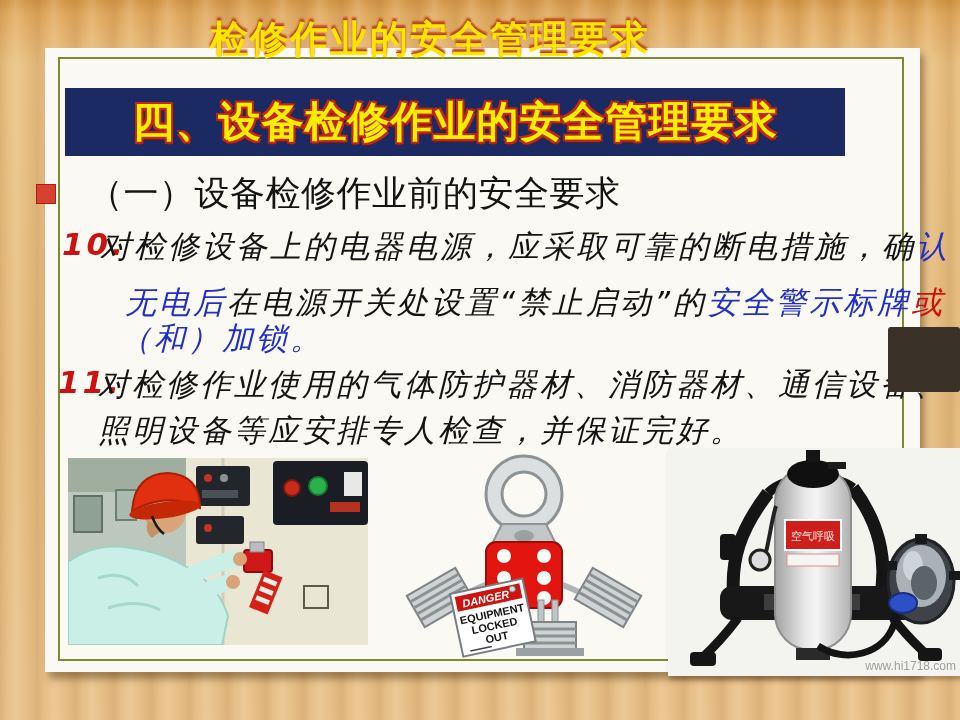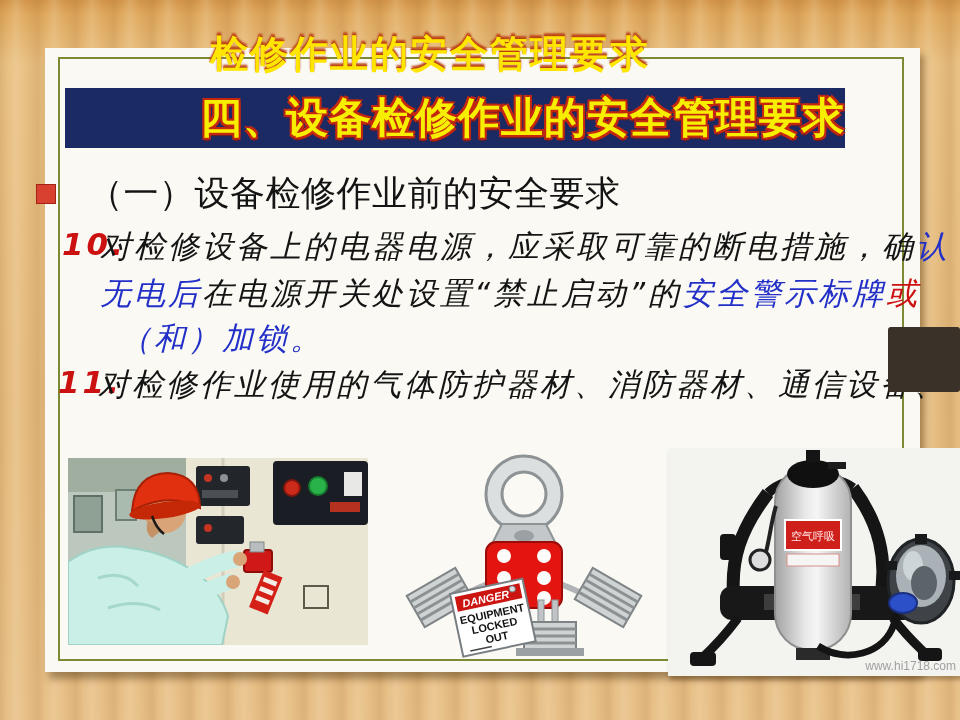--- a/index.html
+++ b/index.html
@@ -5,41 +5,41 @@
   html,body{margin:0;padding:0;}
   body{font-family:"Liberation Sans", sans-serif;}
   .stage{position:relative;width:960px;height:720px;overflow:hidden;
     background:
       repeating-linear-gradient(90deg, rgba(150,95,35,0.14) 0px, rgba(150,95,35,0) 7px, rgba(255,238,205,0.18) 16px, rgba(150,95,35,0) 26px, rgba(150,95,35,0.14) 38px),
       linear-gradient(180deg,#d2954a 0%,#dfa95f 2%,#e8c083 9%,#e4ba7e 55%,#e7c088 100%);}
   
   .top-title{position:absolute;left:110px;top:14px;width:640px;text-align:center;
     font-size:38px;font-weight:bold;letter-spacing:2px;color:#ffe600;z-index:3;
     text-shadow:0 -3px 2px rgba(186,62,18,0.95), 0 -1px 0 #c04a18;
-    font-family:"Liberation Sans", sans-serif;white-space:nowrap;margin-top:15px;}
+    font-family:"Liberation Sans", sans-serif;white-space:nowrap;}
   
   .slide{position:absolute;left:45px;top:48px;width:875px;height:624px;background:#faf9f4;
     box-shadow:4px 7px 7px rgba(80,50,15,0.45);z-index:1;}
   .slide-border{position:absolute;left:13px;top:9px;right:16px;bottom:11px;border:2px solid #7c8b33;}
   
-  .banner{position:absolute;left:65px;top:88px;width:780px;height:60px;background:#1c2a63;z-index:2;
-    display:flex;align-items:center;justify-content:flex-end;}
+  .banner{position:absolute;left:65px;top:88px;width:780px;height:68px;background:#1c2a63;z-index:2;
+    display:flex;align-items:center;justify-content:center;}
   .banner-text{font-size:42px;font-weight:bold;letter-spacing:1px;color:#f8ef00;white-space:nowrap;
     text-shadow:-2px -2px 0 #c42610, 2px -2px 0 #c42610, -2px 2px 0 #c42610, 2px 2px 0 #c42610, 0 3px 1px #8d1a0a;}
   
   .bullet{position:absolute;left:36px;top:184px;width:18px;height:18px;background:#d8402f;border:1px solid #a32315;z-index:2;}
   .heading{position:absolute;left:88px;top:170px;font-family:"Liberation Serif", serif;
     font-size:35px;color:#141414;z-index:2;letter-spacing:0.5px;white-space:nowrap;}
   
   .text-line{position:absolute;left:0;width:839px;height:44px;z-index:2;
     font-family:"DejaVu Sans", sans-serif;font-style:italic;font-weight:500;
     font-size:31px;letter-spacing:3px;white-space:nowrap;}
   .text-line .num{position:absolute;left:62px;color:#cc1111;font-weight:bold;}
   .text-line .seg{position:absolute;left:100px;}
-  .l1{top:226px;} .l2{top:273px;} .l3{top:318px;} .l4{top:364px;} .l5{top:410px;}
+  .l1{top:226px;} .l2{top:282px;margin-left:25px;} .l3{top:318px;} .l4{top:364px;} .l5{top:410px;}
   .l3 .seg{left:120px;} .l4 .num{left:58px;} .l4 .seg{left:98px;} .l5 .seg{left:98px;}
   
   .photo-worker{position:absolute;left:68px;top:458px;width:300px;height:187px;z-index:2;}
   .illus-hasp{position:absolute;left:398px;top:448px;width:252px;height:210px;z-index:2;}
   .photo-scba{position:absolute;left:668px;top:448px;width:293px;height:228px;z-index:4;
     box-shadow:2px 4px 4px rgba(90,60,25,0.4);}
   .dark-band{position:absolute;left:888px;top:327px;width:72px;height:65px;background:#3a3128;
     border-radius:3px;z-index:5;}
   svg{display:block;}
 </style>
@@ -67,20 +67,23 @@
   </div>
   <div class="text-line l2">
     <span class="seg"><span style="color: rgb(35, 48, 200);">无电后</span><span style="color: rgb(20, 20, 20);">在电源开关处设置“禁止启动”的</span><span style="color: rgb(35, 48, 200);">安全警示标牌</span><span style="color: rgb(204, 17, 17);">或</span></span>
   </div>
   <div class="text-line l3">
     <span class="seg"><span style="color: rgb(35, 48, 200);">（和）加锁。</span></span>
   </div>
   <div class="text-line l4">
     <span class="num">11.</span>
     <span class="seg"><span style="color: rgb(20, 20, 20);">对检修作业使用的气体防护器材、消防器材、通信设备、</span></span>
+  </div>
+  <div class="text-line l5">
+    <span class="seg"><span style="color: rgb(20, 20, 20);">照明设备等应安排专人检查，并保证完好。</span></span>
   </div>
 
   <div class="photo-worker">
     <svg width="300" height="187" viewBox="0 0 300 187">
       <rect width="300" height="187" fill="#c7cfc4"></rect>
       <rect x="0" y="0" width="125" height="187" fill="#bcc8bd"></rect>
       <rect x="0" y="0" width="125" height="34" fill="#9fae9f"></rect>
       <rect x="6" y="38" width="28" height="36" fill="#8fa094" stroke="#5f7066" stroke-width="2"></rect>
       <rect x="48" y="32" width="20" height="30" fill="#a9baae" stroke="#6d7f72" stroke-width="2"></rect>
       <rect x="0" y="116" width="58" height="8" fill="#a8b2a4"></rect>

